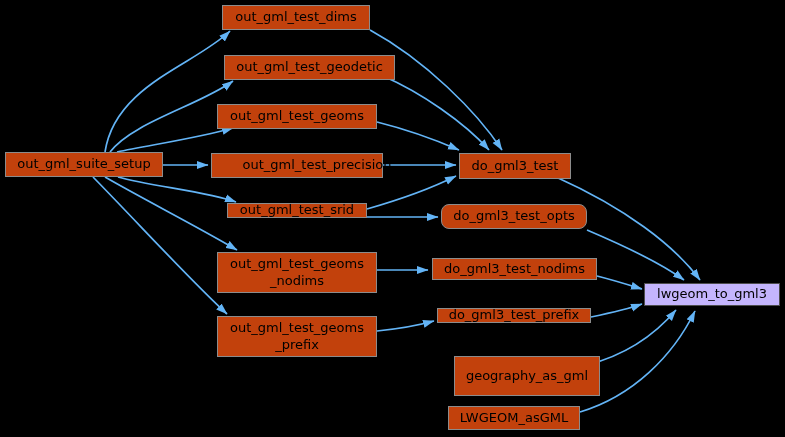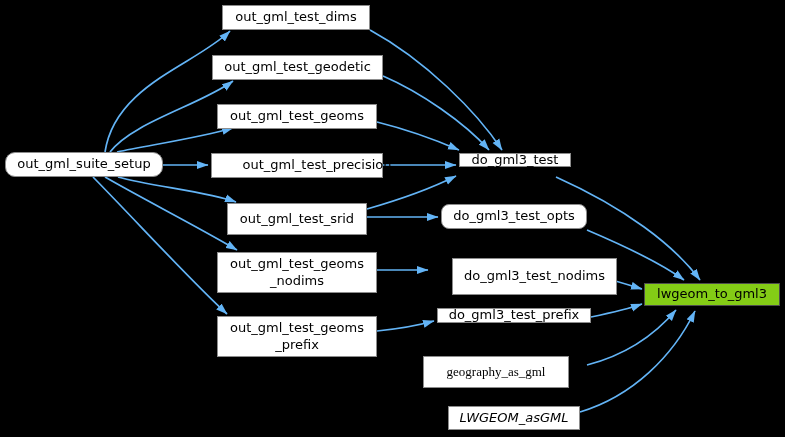--- a/index.html
+++ b/index.html
@@ -23,35 +23,35 @@
     height: 437px;
   }
   .edge-layer path.edge {
     fill: none;
     stroke: #63b4f6;
     stroke-width: 1.7px;
   }
   .node {
     position: absolute;
     box-sizing: border-box;
-    background: #ffffff;
+    background: #c2410c;
     border: 1px solid #8c8c8c;
     color: #000000;
     font-size: 13px;
     line-height: 1.25;
     display: flex;
     flex-direction: column;
     align-items: center;
     justify-content: center;
     text-align: center;
     white-space: nowrap;
     cursor: pointer;
   }
   .node.highlight {
-    background: #84cc16;
+    background: #c4b5fd;
     border: 1px solid #4d4d4d;
     cursor: default;
   }
   .node span {
     display: block;
   }
 </style>
 </head>
 <body>
 
@@ -79,75 +79,75 @@
     <path class="edge" d="M377,270 L428,270" marker-end="url(#arrow)"></path>
     <path class="edge" d="M377,331 C397,329 416,326 434,321" marker-end="url(#arrow)"></path>
     <path class="edge" d="M556,177 C625,208 674,245 700,280" marker-end="url(#arrow)"></path>
     <path class="edge" d="M587,230 C627,247 662,264 684,280" marker-end="url(#arrow)"></path>
     <path class="edge" d="M597,276 C613,280 629,285 642,289" marker-end="url(#arrow)"></path>
     <path class="edge" d="M591,317 C610,313 628,309 642,304" marker-end="url(#arrow)"></path>
     <path class="edge" d="M587,365 C622,356 653,337 676,310" marker-end="url(#arrow)"></path>
     <path class="edge" d="M580,412 C633,396 673,356 695,311" marker-end="url(#arrow)"></path>
   </svg>
 
-  <div class="node" style="left:5px; top:152px; width:158px; height:25px;border-radius:10px;">
+  <div class="node" style="left:5px; top:152px; width:158px; height:25px;">
     <span>out_gml_suite_setup</span>
   </div>
 
   <div class="node" style="left:222px; top:5px; width:148px; height:25px;">
     <span>out_gml_test_dims</span>
   </div>
 
-  <div class="node" style="left:212px; top:55px; width:171px; height:25px;align-items:center;">
+  <div class="node" style="left:224px; top:55px; width:171px; height:25px;align-items:center;">
     <span>out_gml_test_geodetic</span>
   </div>
 
   <div class="node" style="left:217px; top:104px; width:160px; height:25px;">
     <span>out_gml_test_geoms</span>
   </div>
 
   <div class="node" style="left:211px; top:153px; width:172px; height:25px;padding-left:40px;">
     <span>out_gml_test_precision</span>
   </div>
 
-  <div class="node" style="left:227px; top:203px; width:140px; height:32px;">
+  <div class="node" style="left:227px; top:203px; width:140px; height:15px;">
     <span>out_gml_test_srid</span>
   </div>
 
   <div class="node" style="left:217px; top:252px; width:160px; height:41px;">
     <span>out_gml_test_geoms</span>
     <span>_nodims</span>
   </div>
 
   <div class="node" style="left:217px; top:316px; width:160px; height:41px;">
     <span>out_gml_test_geoms</span>
     <span>_prefix</span>
   </div>
 
-  <div class="node" style="left:459px; top:153px; width:112px; height:14px;">
+  <div class="node" style="left:459px; top:153px; width:112px; height:26px;">
     <span>do_gml3_test</span>
   </div>
 
   <div class="node" style="left:441px; top:204px; width:146px; height:25px;border-radius:8px;">
     <span>do_gml3_test_opts</span>
   </div>
 
-  <div class="node" style="left:452px; top:258px; width:165px; height:37px;">
+  <div class="node" style="left:432px; top:258px; width:165px; height:22px;">
     <span>do_gml3_test_nodims</span>
   </div>
 
   <div class="node" style="left:437px; top:308px; width:154px; height:15px;">
     <span>do_gml3_test_prefix</span>
   </div>
 
-  <div class="node" style="left:423px; top:356px; width:146px; height:32px;font-family:Liberation Serif, serif;">
+  <div class="node" style="left:454px; top:356px; width:146px; height:40px;">
     <span>geography_as_gml</span>
   </div>
 
-  <div class="node" style="left:448px; top:406px; width:132px; height:24px;font-style:italic;">
+  <div class="node" style="left:448px; top:406px; width:132px; height:24px;">
     <span>LWGEOM_asGML</span>
   </div>
 
   <div class="node highlight" style="left:644px; top:283px; width:136px; height:23px;">
     <span>lwgeom_to_gml3</span>
   </div>
 
 </div>
 
 </body></html>

